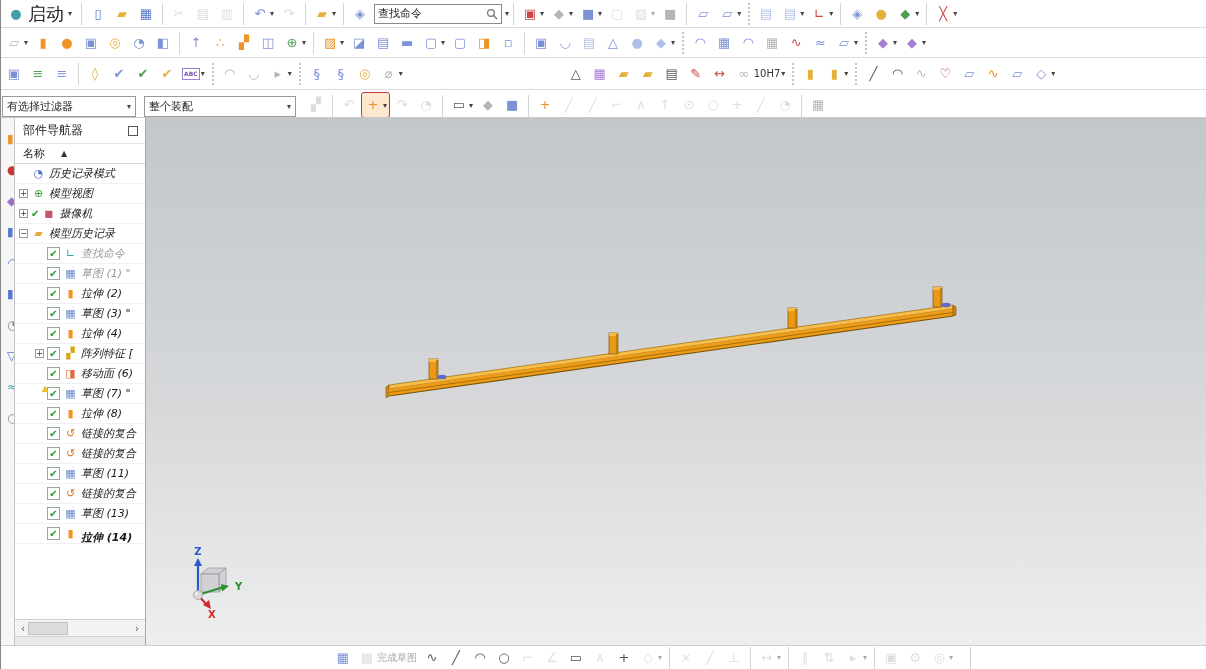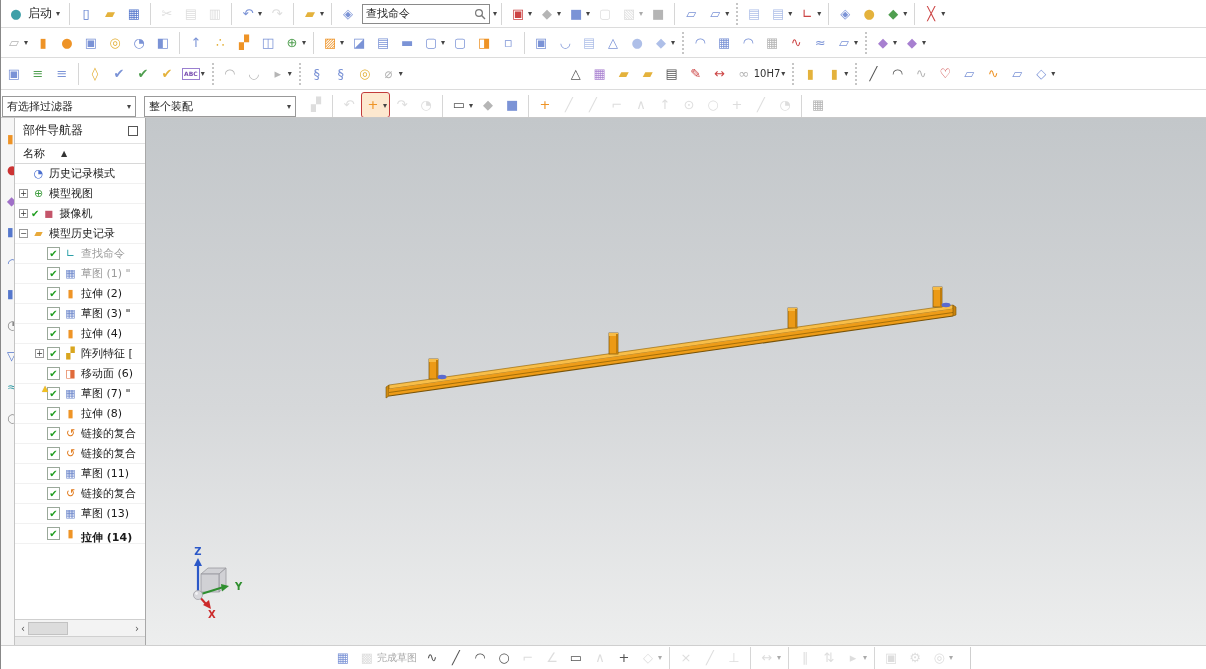--- a/index.html
+++ b/index.html
@@ -23,21 +23,21 @@
   .tbsep.dot { background:transparent; border-left:2px dotted #c6c6c6; width:0; }
   .tbsep.gap { background:transparent; width:150px; }
 
   .c-blue{color:#7b93d6} .c-lblue{color:#aebfe8} .c-orange{color:#ee9326}
   .c-gold{color:#e4b23c} .c-green{color:#4f9e4f} .c-red{color:#cc4444}
   .c-gray{color:#b5b5b5} .c-dark{color:#555} .c-purple{color:#a77fd0}
   .c-teal{color:#3fa0a8} .c-save{color:#5577cc}
   .c-abc{font-size:6px; color:#7a4fb0; border:1px solid #9a7fd0; padding:0 1px; width:auto; height:12px; line-height:10px; font-weight:bold;}
 
   .startbtn { display:inline-flex; align-items:center; gap:3px; height:24px; padding:0 5px; flex:none; }
-  .startbtn .lbl { font-size:12px; color:#222; }
+  .startbtn .lbl { font-size:18px; color:#222; }
   .search { display:inline-flex; align-items:center; height:20px; width:128px; border:1px solid #8a8a8a; background:#fff; margin:0 2px; padding:0 3px; flex:none; }
   .search .q { flex:1; border:0; outline:0; font-size:11px; color:#222; font-family:inherit; background:transparent; width:90px;}
   .dd { display:inline-flex; align-items:center; height:21px; border:1px solid #999; background:#fff; padding:0 4px; margin-right:8px; flex:none; }
   .dd .v { flex:1; overflow:hidden; white-space:nowrap; }
   .dd .cap { margin-left:auto; }
 
   
   .main { flex:1; display:flex; overflow:hidden; }
   .rstrip { width:14px; background:#f6f6f6; border-right:1px solid #c4c4c4; overflow:hidden; display:flex; flex-direction:column; align-items:flex-end; padding-top:14px; }
   .rstrip span { font-size:12px; margin-bottom:17px; margin-right:-7px; width:14px; text-align:left; flex:none; }
@@ -49,21 +49,21 @@
   .sort { font-size:8px; color:#333; }
   .rows { flex:1; overflow:hidden; }
   .trowi { height:20px; display:flex; align-items:center; border-bottom:1px solid #f1f1f1; padding-left:4px; white-space:nowrap; overflow:hidden; }
   .trowi.child { padding-left:20px; }
   .slot { width:12px; flex:none; display:flex; align-items:center; }
   .exp { width:9px; height:9px; border:1px solid #9a9a9a; background:#fff; font-size:8px; line-height:7px; text-align:center; color:#333; }
   .cb { width:13px; height:13px; border:1px solid #9aa89a; background:#fff; color:#1f9e1f; font-size:10px; line-height:11px; text-align:center; margin-right:3px; flex:none; position:relative; }
   .warn { position:absolute; left:-6px; top:-5px; color:#f0c020; font-size:8px; text-shadow:0 0 1px #b98; }
   .pre { color:#1f9e1f; font-size:10px; margin-right:2px; flex:none; }
   .ti { width:15px; text-align:center; margin-right:3px; font-size:11px; flex:none; }
-  .tlabel { color:#1a1a1a; }
+  .tlabel { color:#1a1a1a;font-style:italic; }
   .gray .tlabel { color:#9b9b9b; }
   .bold .tlabel { font-weight:bold;margin-top:8px; }
   .hscroll { height:17px; border-top:1px solid #cfcfcf; background:#f3f3f3; display:flex; align-items:center; padding:0 3px; }
   .harrow { font-size:10px; color:#555; width:10px; text-align:center; }
   .htrack { flex:1; height:13px; display:flex; }
   .hthumb { width:40px; height:13px; background:#dcdcdc; border:1px solid #c2c2c2; }
   .navfoot { height:9px; background:#e9e9e9; border-top:1px solid #d0d0d0; }
 
   .vp { flex:1; position:relative; background:linear-gradient(180deg,#c3c7ca 0%,#d6d8da 55%,#edeeee 100%); overflow:hidden; }
   .vp svg { position:absolute; inset:0; width:100%; height:100%; }

